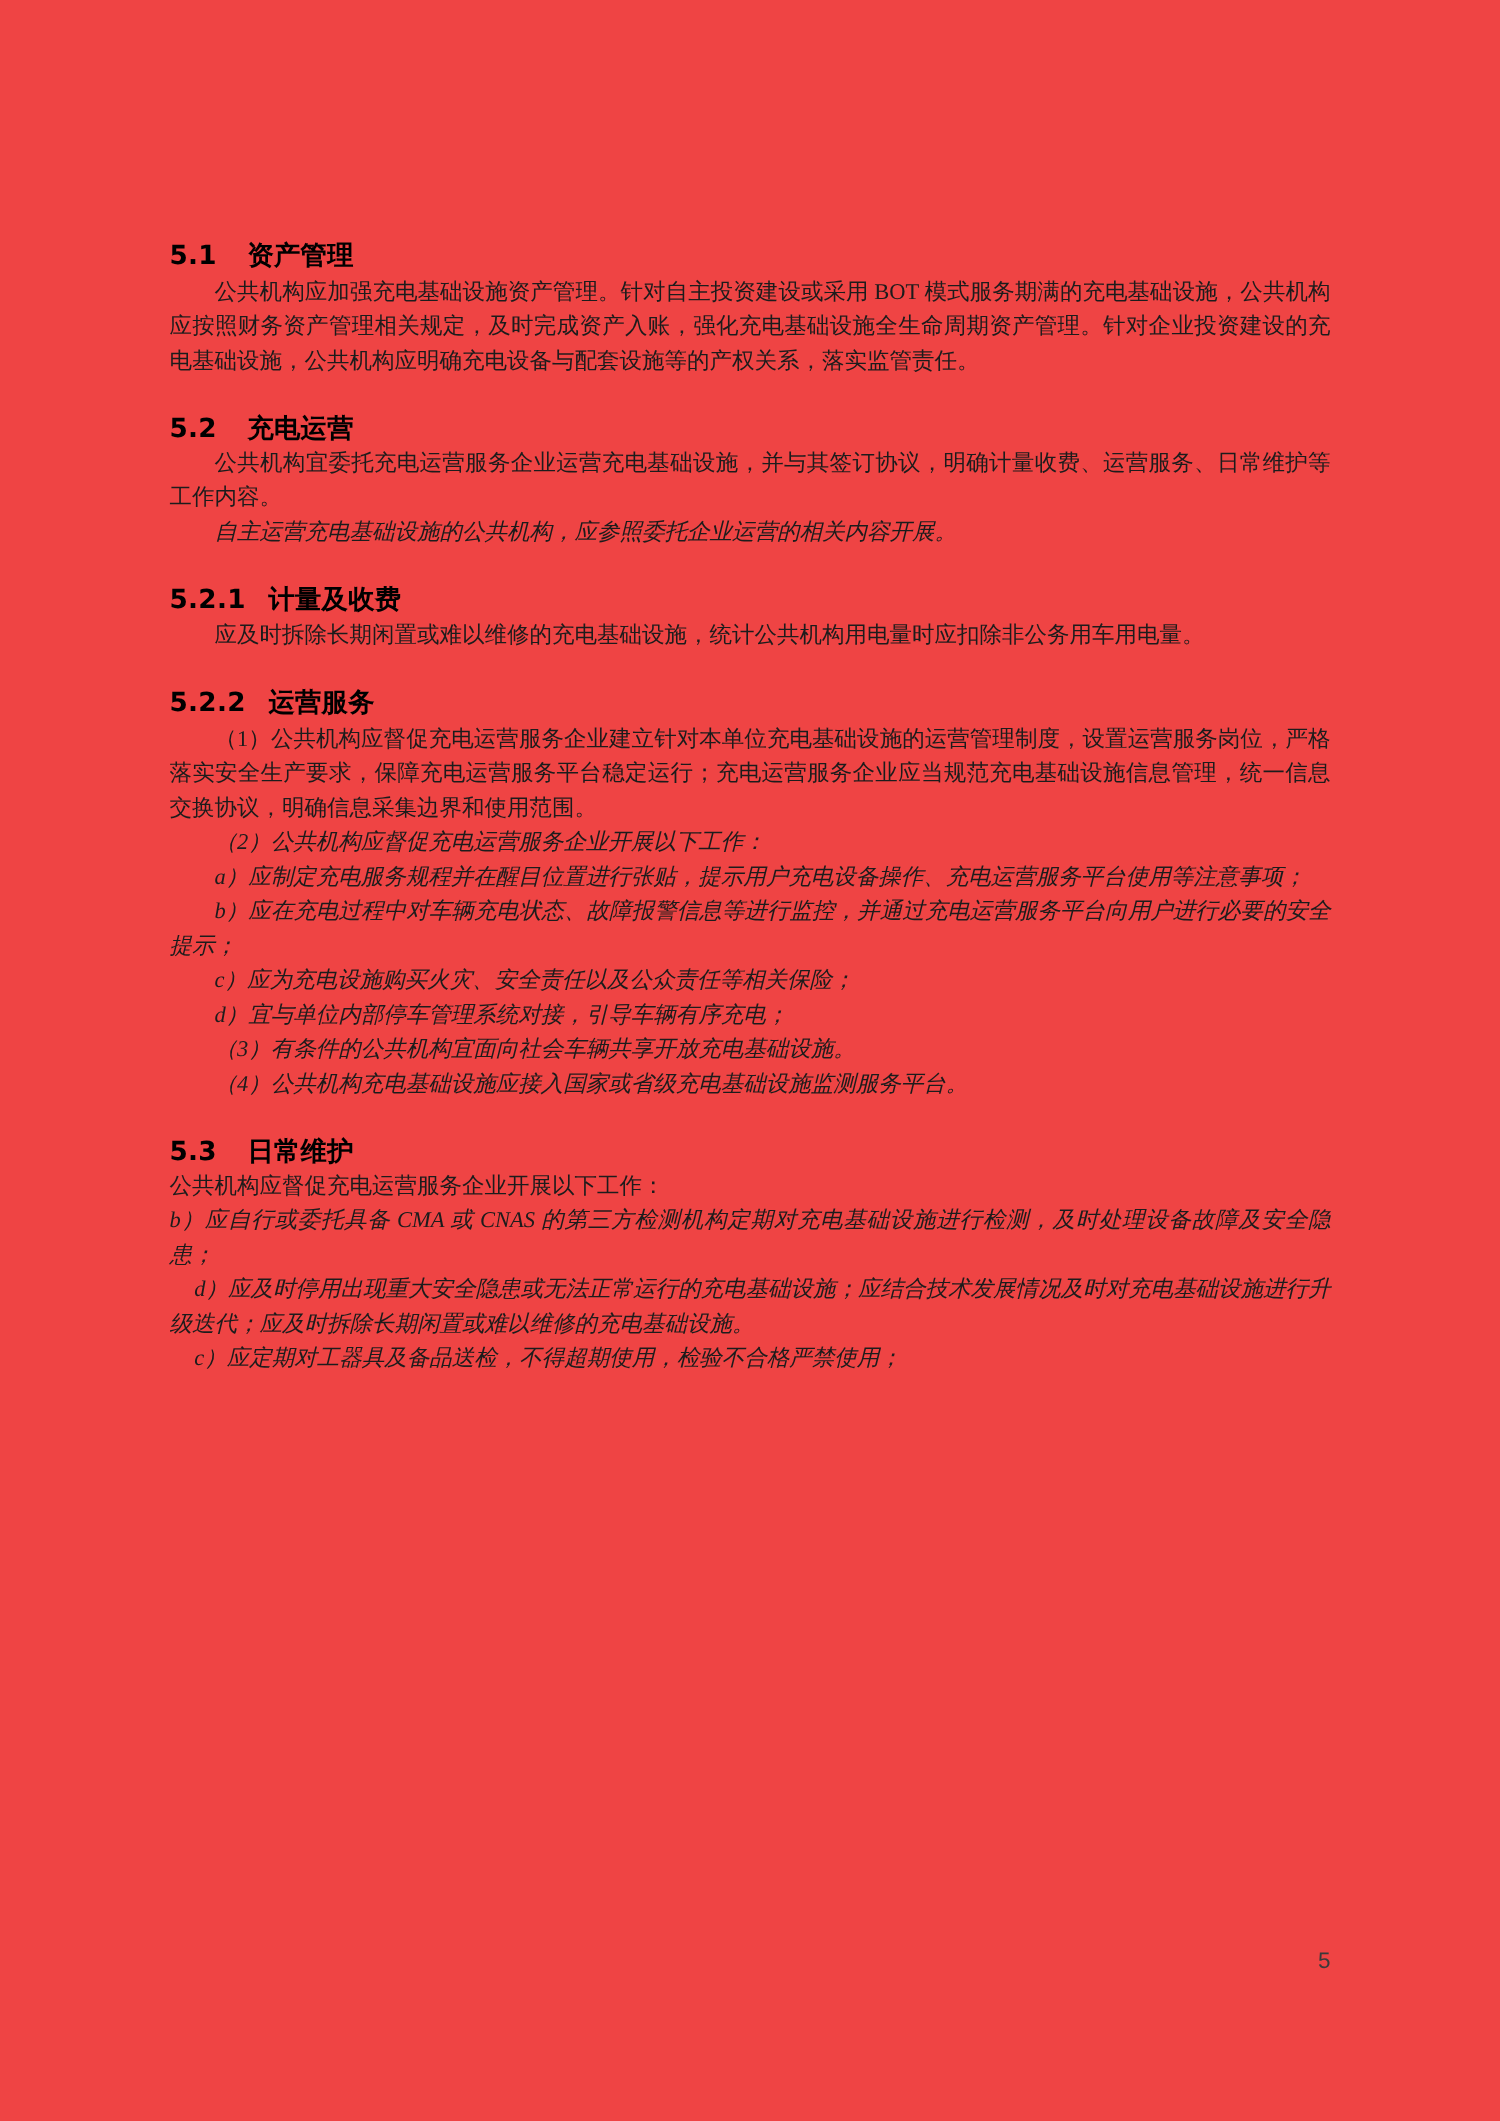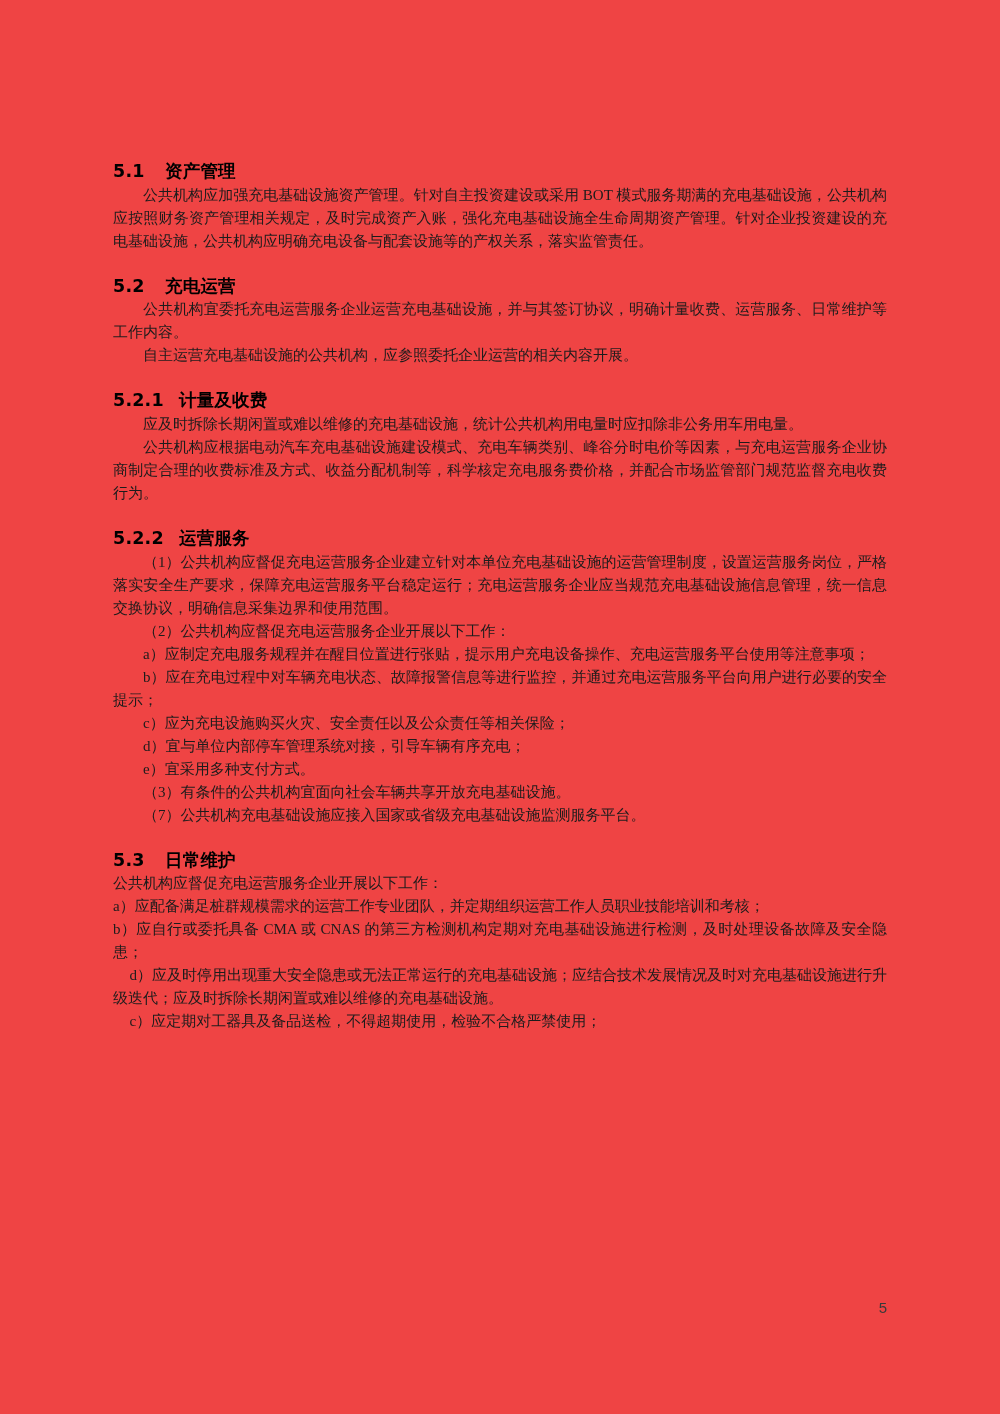--- a/index.html
+++ b/index.html
@@ -58,21 +58,21 @@
     text-align: justify;
     text-justify: inter-ideograph;
     color: #1c1c1c;
     font-family: "Liberation Serif", "DejaVu Serif", serif;
   }
   p.indent2 { text-indent: 2em; }
   p.indent1 { text-indent: 1.1em; }
   p.indent0 { text-indent: 0; }
 
   .gap-after-head { margin-top: 14px; }
-  .gap-sm { margin-top: 0px; }
+  .gap-sm { margin-top: 0px; font-style: italic; }
 
   
   .page-number {
     position: absolute;
     right: 113px;
     top: 1299px;
     font-family: "Liberation Sans", "DejaVu Sans", sans-serif;
     font-size: 15px;
     color: #3a3a3a;
   }
@@ -91,40 +91,37 @@
     <h2 class="heading h-space-top">
       <span class="num">5.2</span><span>充电运营</span>
     </h2>
     <p class="body indent2 gap-after-head">公共机构宜委托充电运营服务企业运营充电基础设施，并与其签订协议，明确计量收费、运营服务、日常维护等工作内容。</p>
     <p class="body indent2 gap-sm">自主运营充电基础设施的公共机构，应参照委托企业运营的相关内容开展。</p>
 
     <h2 class="heading lvl3 h-space-top">
       <span class="num">5.2.1</span><span>计量及收费</span>
     </h2>
     <p class="body indent2 gap-after-head">应及时拆除长期闲置或难以维修的充电基础设施，统计公共机构用电量时应扣除非公务用车用电量。</p>
-    <p class="body indent2 gap-sm">公共机构应根据电动汽车充电基础设施建设模式、充电车辆类别、峰谷分时电价等因素，与充电运营服务企业协商制定合理的收费标准及方式、收益分配机制等，科学核定充电服务费价格，并配合市场监管部门规范监督充电收费行为。</p>
 
     <h2 class="heading lvl3 h-space-top">
       <span class="num">5.2.2</span><span>运营服务</span>
     </h2>
     <p class="body indent2 gap-after-head">（1）公共机构应督促充电运营服务企业建立针对本单位充电基础设施的运营管理制度，设置运营服务岗位，严格落实安全生产要求，保障充电运营服务平台稳定运行；充电运营服务企业应当规范充电基础设施信息管理，统一信息交换协议，明确信息采集边界和使用范围。</p>
     <p class="body indent2 gap-sm">（2）公共机构应督促充电运营服务企业开展以下工作：</p>
     <p class="body indent2 gap-sm">a）应制定充电服务规程并在醒目位置进行张贴，提示用户充电设备操作、充电运营服务平台使用等注意事项；</p>
     <p class="body indent2 gap-sm">b）应在充电过程中对车辆充电状态、故障报警信息等进行监控，并通过充电运营服务平台向用户进行必要的安全提示；</p>
     <p class="body indent2 gap-sm">c）应为充电设施购买火灾、安全责任以及公众责任等相关保险；</p>
     <p class="body indent2 gap-sm">d）宜与单位内部停车管理系统对接，引导车辆有序充电；</p>
-    <p class="body indent2 gap-sm">e）宜采用多种支付方式。</p>
     <p class="body indent2 gap-sm">（3）有条件的公共机构宜面向社会车辆共享开放充电基础设施。</p>
-    <p class="body indent2 gap-sm">（7）公共机构充电基础设施应接入国家或省级充电基础设施监测服务平台。</p>
+    <p class="body indent2 gap-sm">（4）公共机构充电基础设施应接入国家或省级充电基础设施监测服务平台。</p>
 
     <h2 class="heading h-space-top">
       <span class="num">5.3</span><span>日常维护</span>
     </h2>
     <p class="body indent0 gap-after-head">公共机构应督促充电运营服务企业开展以下工作：</p>
-    <p class="body indent0 gap-sm">a）应配备满足桩群规模需求的运营工作专业团队，并定期组织运营工作人员职业技能培训和考核；</p>
     <p class="body indent0 gap-sm">b）应自行或委托具备 CMA 或 CNAS 的第三方检测机构定期对充电基础设施进行检测，及时处理设备故障及安全隐患；</p>
     <p class="body indent1 gap-sm">d）应及时停用出现重大安全隐患或无法正常运行的充电基础设施；应结合技术发展情况及时对充电基础设施进行升级迭代；应及时拆除长期闲置或难以维修的充电基础设施。</p>
     <p class="body indent1 gap-sm">c）应定期对工器具及备品送检，不得超期使用，检验不合格严禁使用；</p>
 
   </div>
 
   <div class="page-number">5</div>
 </div>
 
 </body></html>

